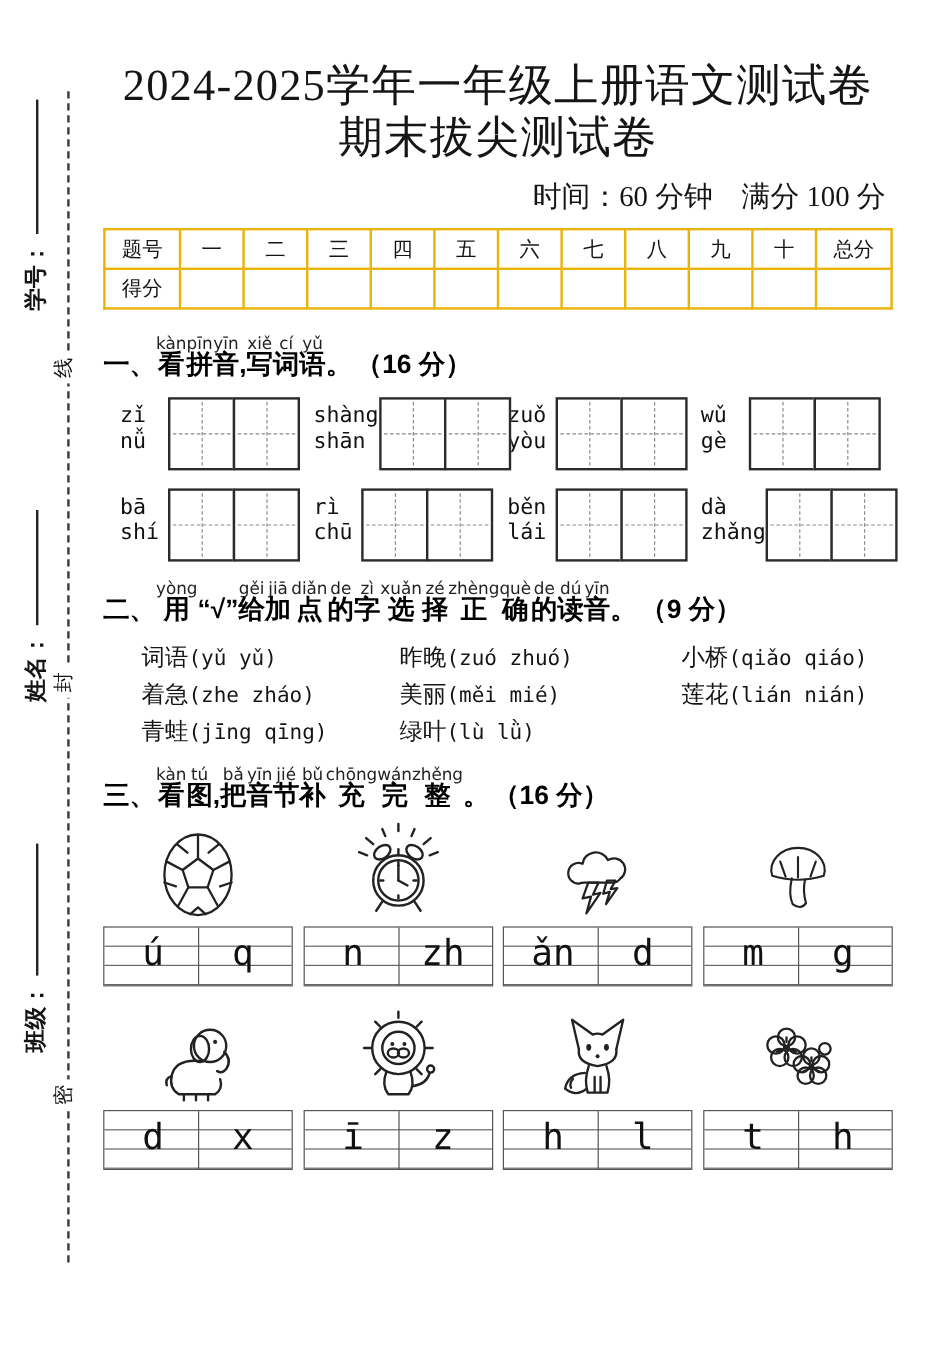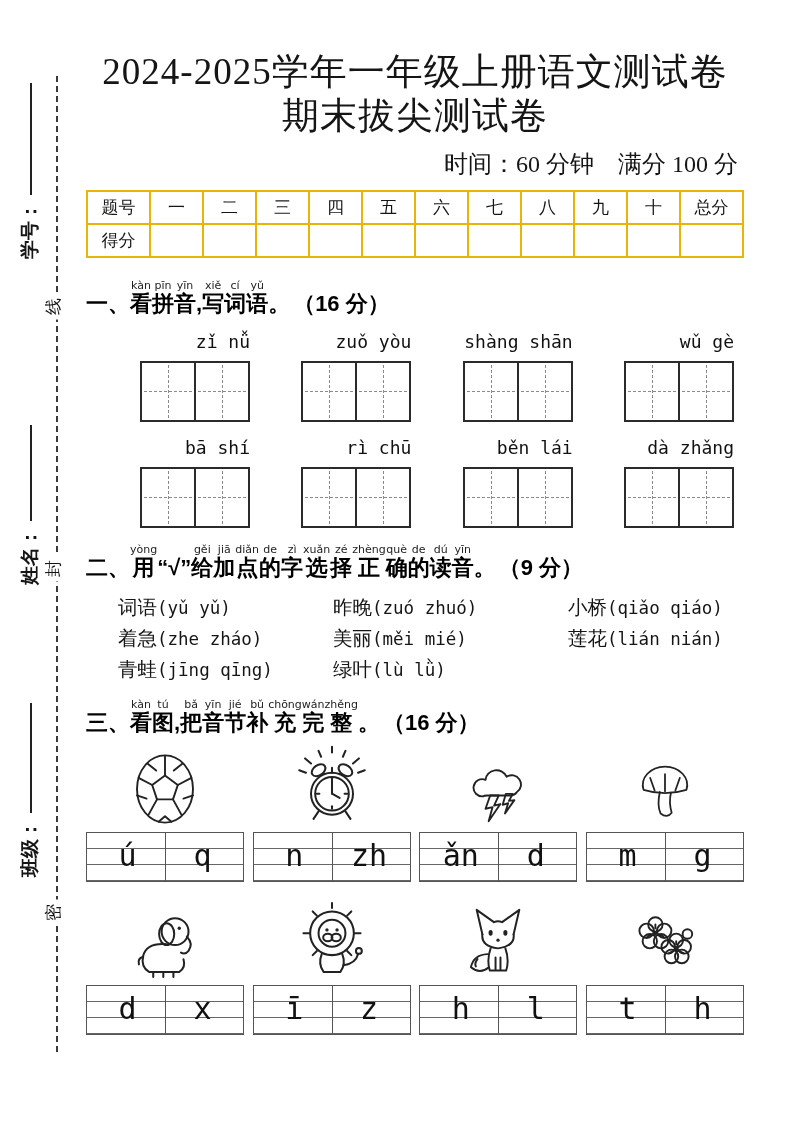--- a/index.html
+++ b/index.html
@@ -29,28 +29,28 @@
   table.score{width:100%;border-collapse:collapse;table-layout:fixed;font-size:17px;}
   table.score td{border:2px solid #eab308;height:31px;text-align:center;padding:0;}
   table.score col.wide{width:9.6%;}
 
   
   .sec-head{display:flex;align-items:flex-end;flex-wrap:nowrap;margin:0;font-weight:bold;
             font-size:22px;font-family:"Liberation Sans",sans-serif;color:#000;}
   .h1s{margin-top:22px;} .h2s{margin-top:16px;} .h3s{margin-top:16px;}
   .sec-num{line-height:1.1;}
   .rchar{display:inline-flex;flex-direction:column;align-items:center;}
-  .rpin{font-size:11px;font-weight:400;line-height:1;height:12px;color:#222;
+  .rpin{font-size:14px;font-weight:400;line-height:1;height:12px;color:#222;
         font-family:"DejaVu Sans",sans-serif;white-space:nowrap;}
   .rbase{line-height:1.1;white-space:nowrap;}
   .points{line-height:1.1;margin-left:3px;}
 
   
   .pinrow{display:flex;justify-content:space-between;margin:15px 10px 0 14px;}
-  .wordgroup{display:flex;flex-direction:column;align-items:flex-end;width:150px;}
+  .wordgroup{display:flex;flex-direction:row;align-items:center;width:150px;}
   .plabel{font-family:"DejaVu Sans Mono",monospace;font-size:18px;margin-bottom:9px;color:#111;}
   .tzg{display:flex;}
   .tzcell{position:relative;width:52px;height:57px;border:2px solid #2b2b2b;background:#fff;}
   .tzcell + .tzcell{margin-left:-2px;}
   .tzcell::before{content:"";position:absolute;left:50%;top:2px;bottom:2px;border-left:1.6px dashed #8a8a8a;}
   .tzcell::after{content:"";position:absolute;top:50%;left:2px;right:2px;border-top:1.6px dashed #8a8a8a;}
 
   
   .s2grid{display:grid;grid-template-columns:215px 235px auto;row-gap:4px;
           margin:14px 0 0 32px;font-size:19.5px;}
@@ -193,28 +193,28 @@
       <div>
           <div class="pinrow">
             <div class="wordgroup">
               <div class="plabel">zǐ nǚ</div>
               <div class="tzg">
                 <div class="tzcell"></div>
                 <div class="tzcell"></div>
               </div>
             </div>
             <div class="wordgroup">
+              <div class="plabel">shàng shān</div>
+              <div class="tzg">
+                <div class="tzcell"></div>
+                <div class="tzcell"></div>
+              </div>
+            </div>
+            <div class="wordgroup">
               <div class="plabel">zuǒ yòu</div>
-              <div class="tzg">
-                <div class="tzcell"></div>
-                <div class="tzcell"></div>
-              </div>
-            </div>
-            <div class="wordgroup">
-              <div class="plabel">shàng shān</div>
               <div class="tzg">
                 <div class="tzcell"></div>
                 <div class="tzcell"></div>
               </div>
             </div>
             <div class="wordgroup">
               <div class="plabel">wǔ gè</div>
               <div class="tzg">
                 <div class="tzcell"></div>
                 <div class="tzcell"></div>

